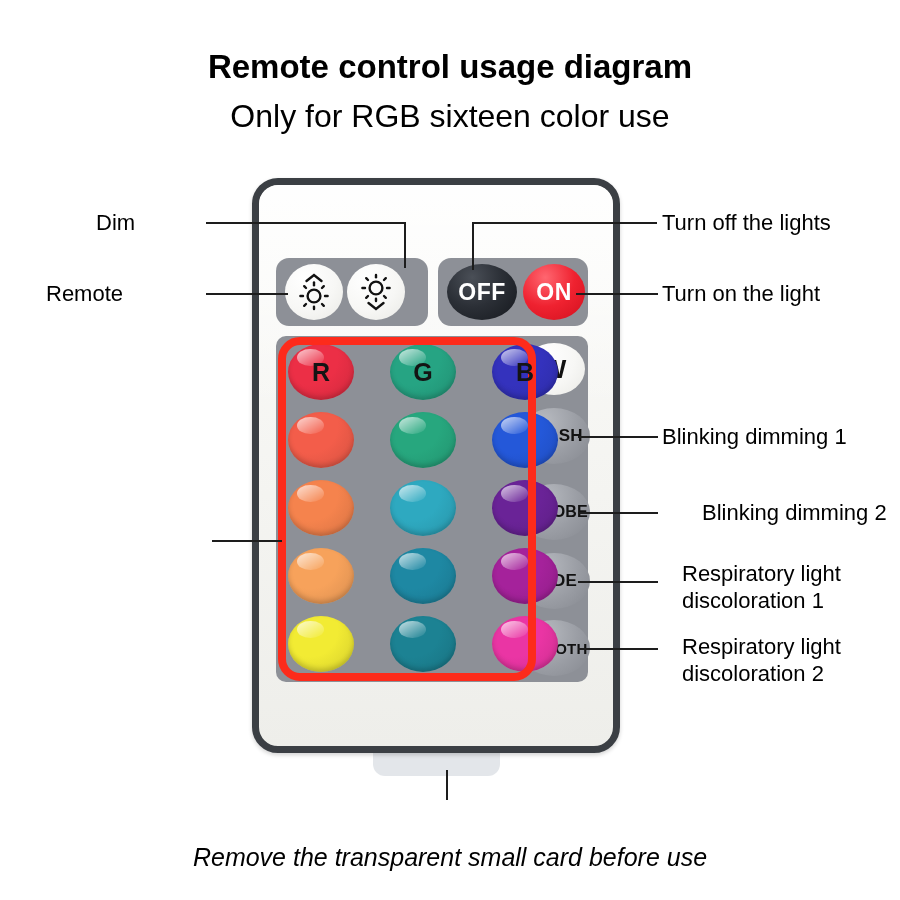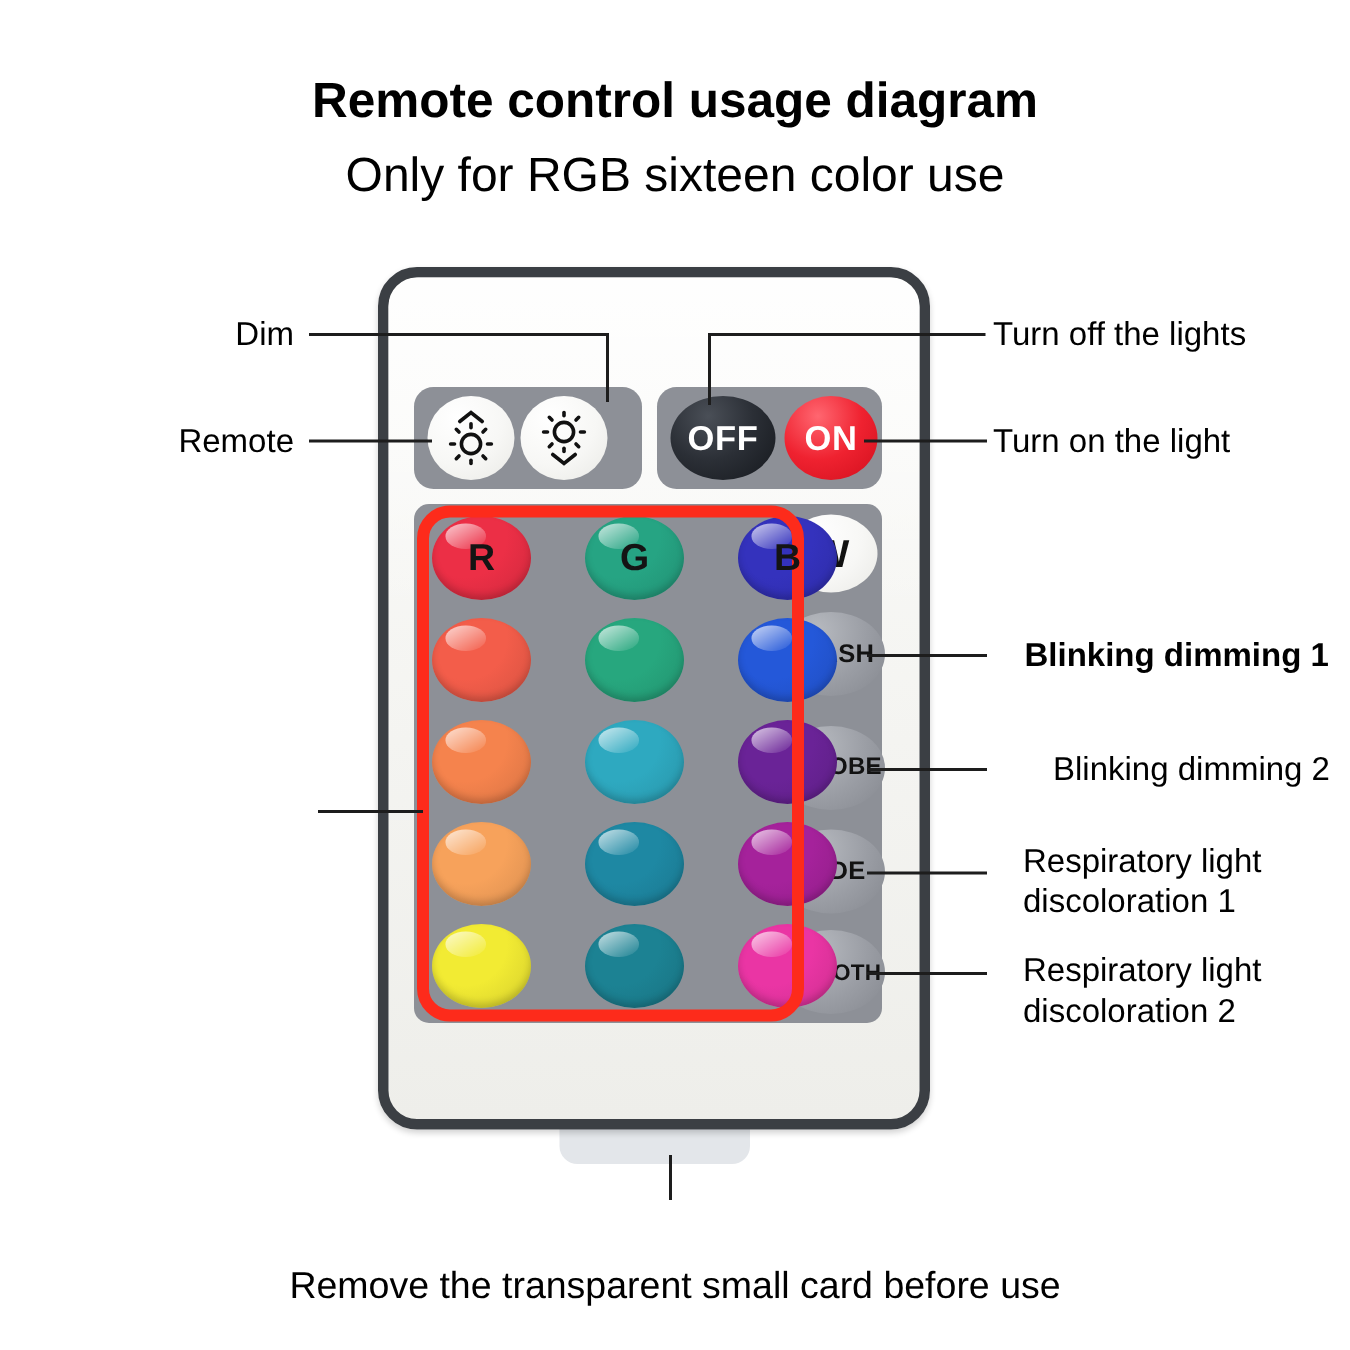--- a/index.html
+++ b/index.html
@@ -111,35 +111,35 @@
   }
 
   
   .red-box{
     position:absolute;left:278px;top:337px;width:258px;height:344px;
     border:8px solid #fd2b1b;border-radius:22px;box-sizing:border-box;
   }
 
   
   .anno{position:absolute;font-size:22px;line-height:27px;white-space:nowrap;}
-  .anno.l{text-align:right;}
+  .anno.l{text-align:left;}
   .anno.r{text-align:left;}
   .anno.two{white-space:normal;width:215px;margin-left:20px;}
 
   
   .ln{position:absolute;background:#1d1d1d;}
   .ln.h{height:2px;}
   .ln.v{width:2px;}
 
   
   .reminder{
     position:absolute;left:0;top:808px;width:900px;text-align:center;font-size:25px;
   }
   .reminder2{
-    position:absolute;left:0;top:843px;width:900px;text-align:center;font-size:25px;
+    position:absolute;left:0;top:843px;width:900px;text-align:center;font-size:25px;font-style:italic;
   }
 </style>
 </head>
 <body>
 
 <div id="stage">
 
   <div class="title">Remote control usage diagram</div>
   <div class="subtitle">Only for RGB sixteen color use</div>
 
@@ -256,21 +256,21 @@
 
   <div class="ln h" style="left:578px;top:648px;width:80px;"></div>
 
   <div class="ln v" style="left:446px;top:770px;height:30px;"></div>
 
   <div class="anno l" style="left:96px;top:209px;width:100px;">Dim</div>
   <div class="anno l" style="left:46px;top:280px;width:150px;">Remote</div>
 
   <div class="anno r" style="left:662px;top:209px;">Turn off the lights</div>
   <div class="anno r" style="left:662px;top:280px;">Turn on the light</div>
-  <div class="anno r" style="left:683px;top:423px;font-weight:bold;">Blinking dimming 1</div>
+  <div class="anno r" style="left:662px;top:423px;">Blinking dimming 1</div>
   <div class="anno r" style="left:702px;top:499px;">Blinking dimming 2</div>
 
   <div class="anno r two" style="left:662px;top:560px;">
     <span>Respiratory light</span><br>
     <span>discoloration 1</span>
   </div>
   <div class="anno r two" style="left:662px;top:633px;">
     <span>Respiratory light</span><br>
     <span>discoloration 2</span>
   </div>

